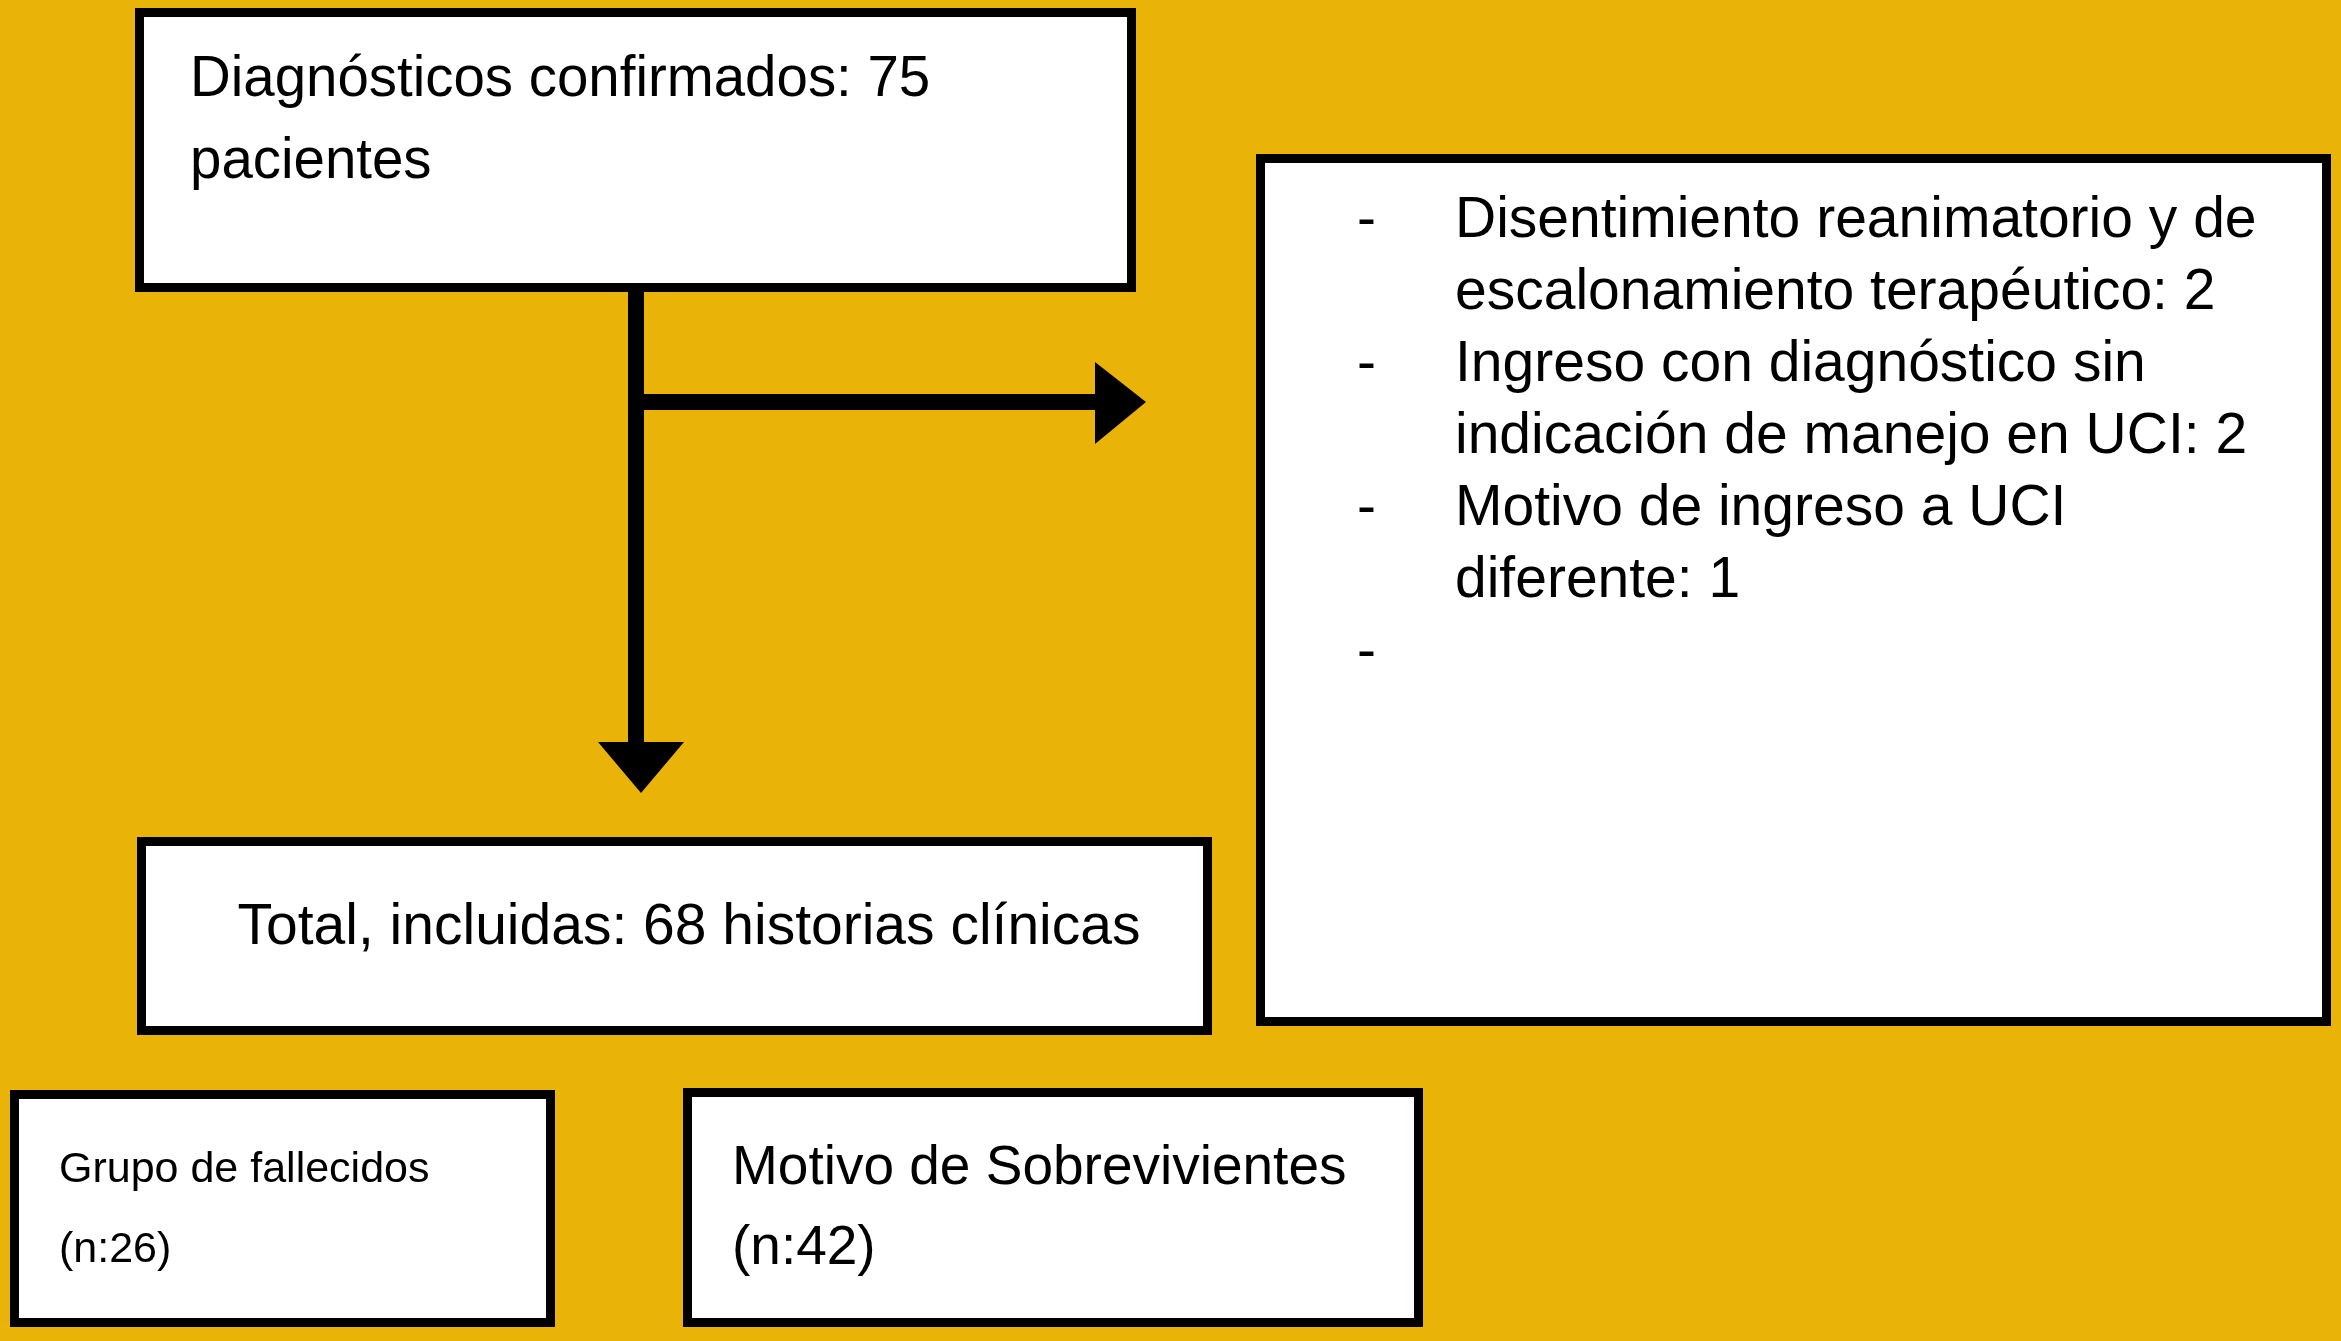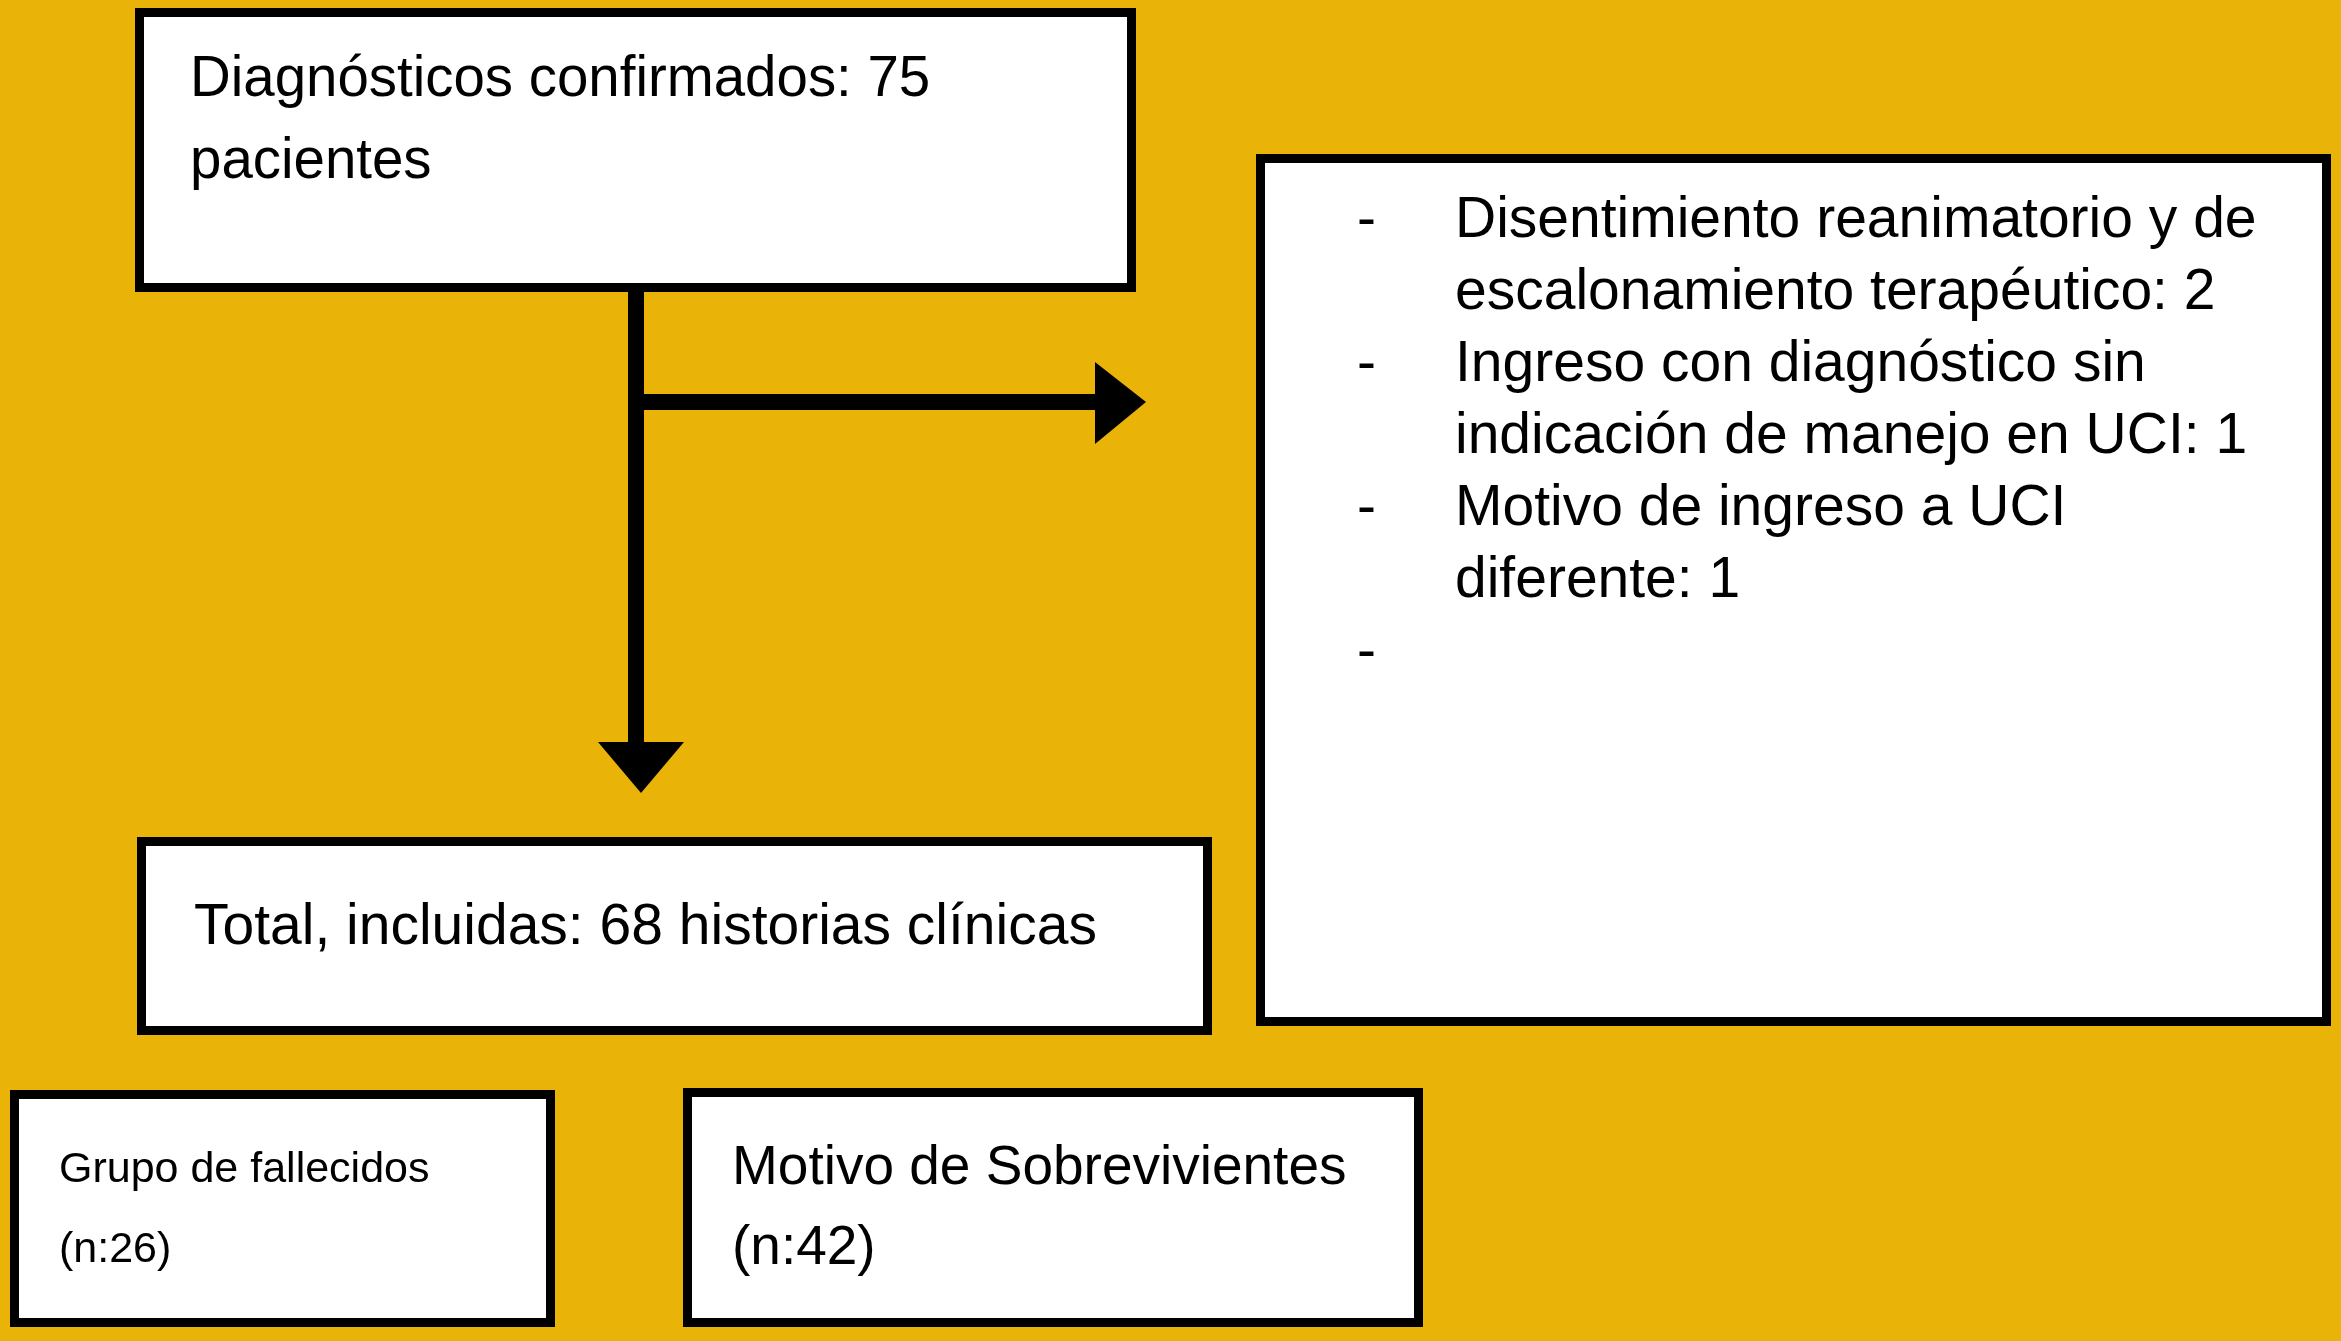--- a/index.html
+++ b/index.html
@@ -75,20 +75,21 @@
     font-size: 57px;
     line-height: 72px;
   }
 
   
   #box-total {
     left: 137px;
     top: 837px;
     width: 1075px;
     height: 198px;
+    text-align: center;
   }
   #box-total-text {
     left: 48px;
     top: 42px;
     width: 990px;
     font-size: 57px;
     line-height: 72px;
   }
 
   
@@ -152,21 +153,21 @@
   </div>
 
   <div class="flow-box" id="box-exclusions">
     <ul id="exclusion-list">
       <li>
         <span class="dash-marker">-</span>
         <span>Disentimiento reanimatorio y de escalonamiento terapéutico: 2</span>
       </li>
       <li>
         <span class="dash-marker">-</span>
-        <span>Ingreso con diagnóstico sin indicación de manejo en UCI: 1</span>
+        <span>Ingreso con diagnóstico sin indicación de manejo en UCI: 2</span>
       </li>
       <li>
         <span class="dash-marker">-</span>
         <span>Motivo de ingreso a UCI diferente: 1</span>
       </li>
       <li>
         <span class="dash-marker">-</span>
       </li>
     </ul>
   </div>

